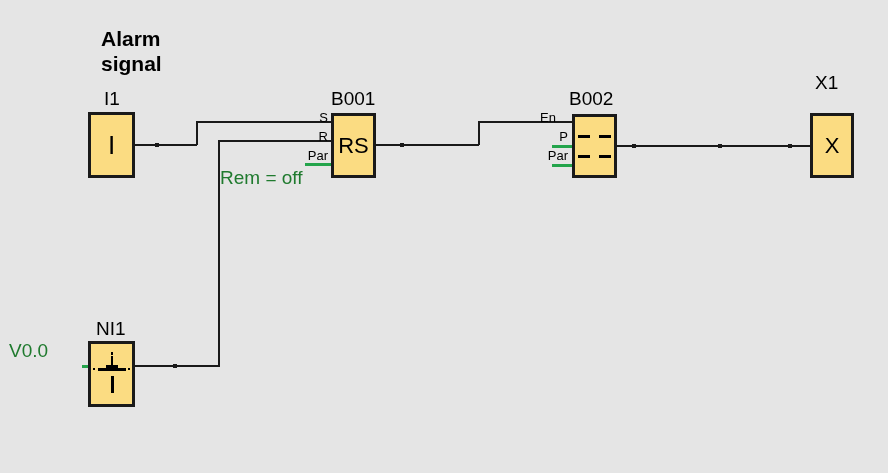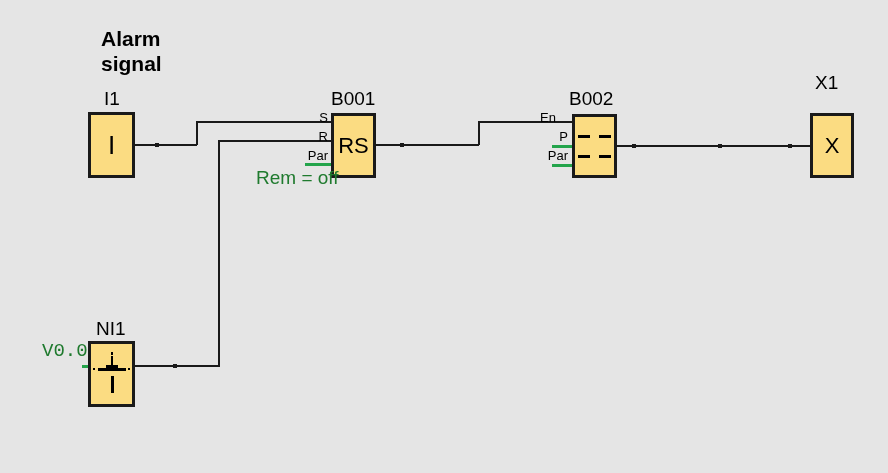--- a/index.html
+++ b/index.html
@@ -197,21 +197,21 @@
       <span class="mast-dot"></span>
       <span class="mast"></span>
       <span class="base"></span>
       <span class="crossbar"></span>
       <span class="dot" style="left:-2px;"></span>
       <span class="dot" style="left:33px;"></span>
       <span class="stem"></span>
     </span>
   </div>
 
-  <div class="green-text single" style="left:42px; top:341px;font-family:Liberation Mono, monospace;">V0.0</div>
+  <div class="green-text single" style="left:9px; top:341px;">V0.0</div>
   <div class="wire-h green" style="left:82px; top:365px; width:14px;"></div>
 
   <div class="block-name" style="left:331px; top:88px;">B001</div>
   <div class="block" style="left:331px; top:113px; width:45px; height:65px;">
     <span class="block-glyph">RS</span>
   </div>
   <div class="pin-label" style="left:288px; top:110px; width:40px;">S</div>
   <div class="pin-label" style="left:288px; top:129px; width:40px;">R</div>
   <div class="pin-label" style="left:288px; top:148px; width:40px;">Par</div>
   <div class="wire-h green" style="left:305px; top:163px; width:26px;"></div>
@@ -233,21 +233,21 @@
   <div class="pin-label" style="left:528px; top:129px; width:40px;">P</div>
   <div class="pin-label" style="left:528px; top:148px; width:40px;">Par</div>
   <div class="wire-h green" style="left:552px; top:145px; width:21px;"></div>
   <div class="wire-h green" style="left:552px; top:164px; width:21px;"></div>
 
   <div class="block-name" style="left:815px; top:72px;">X1</div>
   <div class="block" style="left:810px; top:113px; width:44px; height:65px;">
     <span class="block-glyph">X</span>
   </div>
 
-  <div class="green-text single" style="left:220px; top:168px;margin-left:36px;">Rem = off</div>
+  <div class="green-text single" style="left:220px; top:168px;">Rem = off</div>
 
 
   <div class="wire-h" style="left:135px; top:144px; width:62px;"></div>
   <div class="junction" style="left:155px; top:143px;"></div>
   <div class="wire-v" style="left:196px; top:122px; height:23px;"></div>
   <div class="wire-h" style="left:196px; top:121px; width:136px;"></div>
 
   <div class="wire-h" style="left:135px; top:365px; width:85px;"></div>
   <div class="junction" style="left:173px; top:364px;"></div>
   <div class="wire-v" style="left:218px; top:141px; height:225px;"></div>

